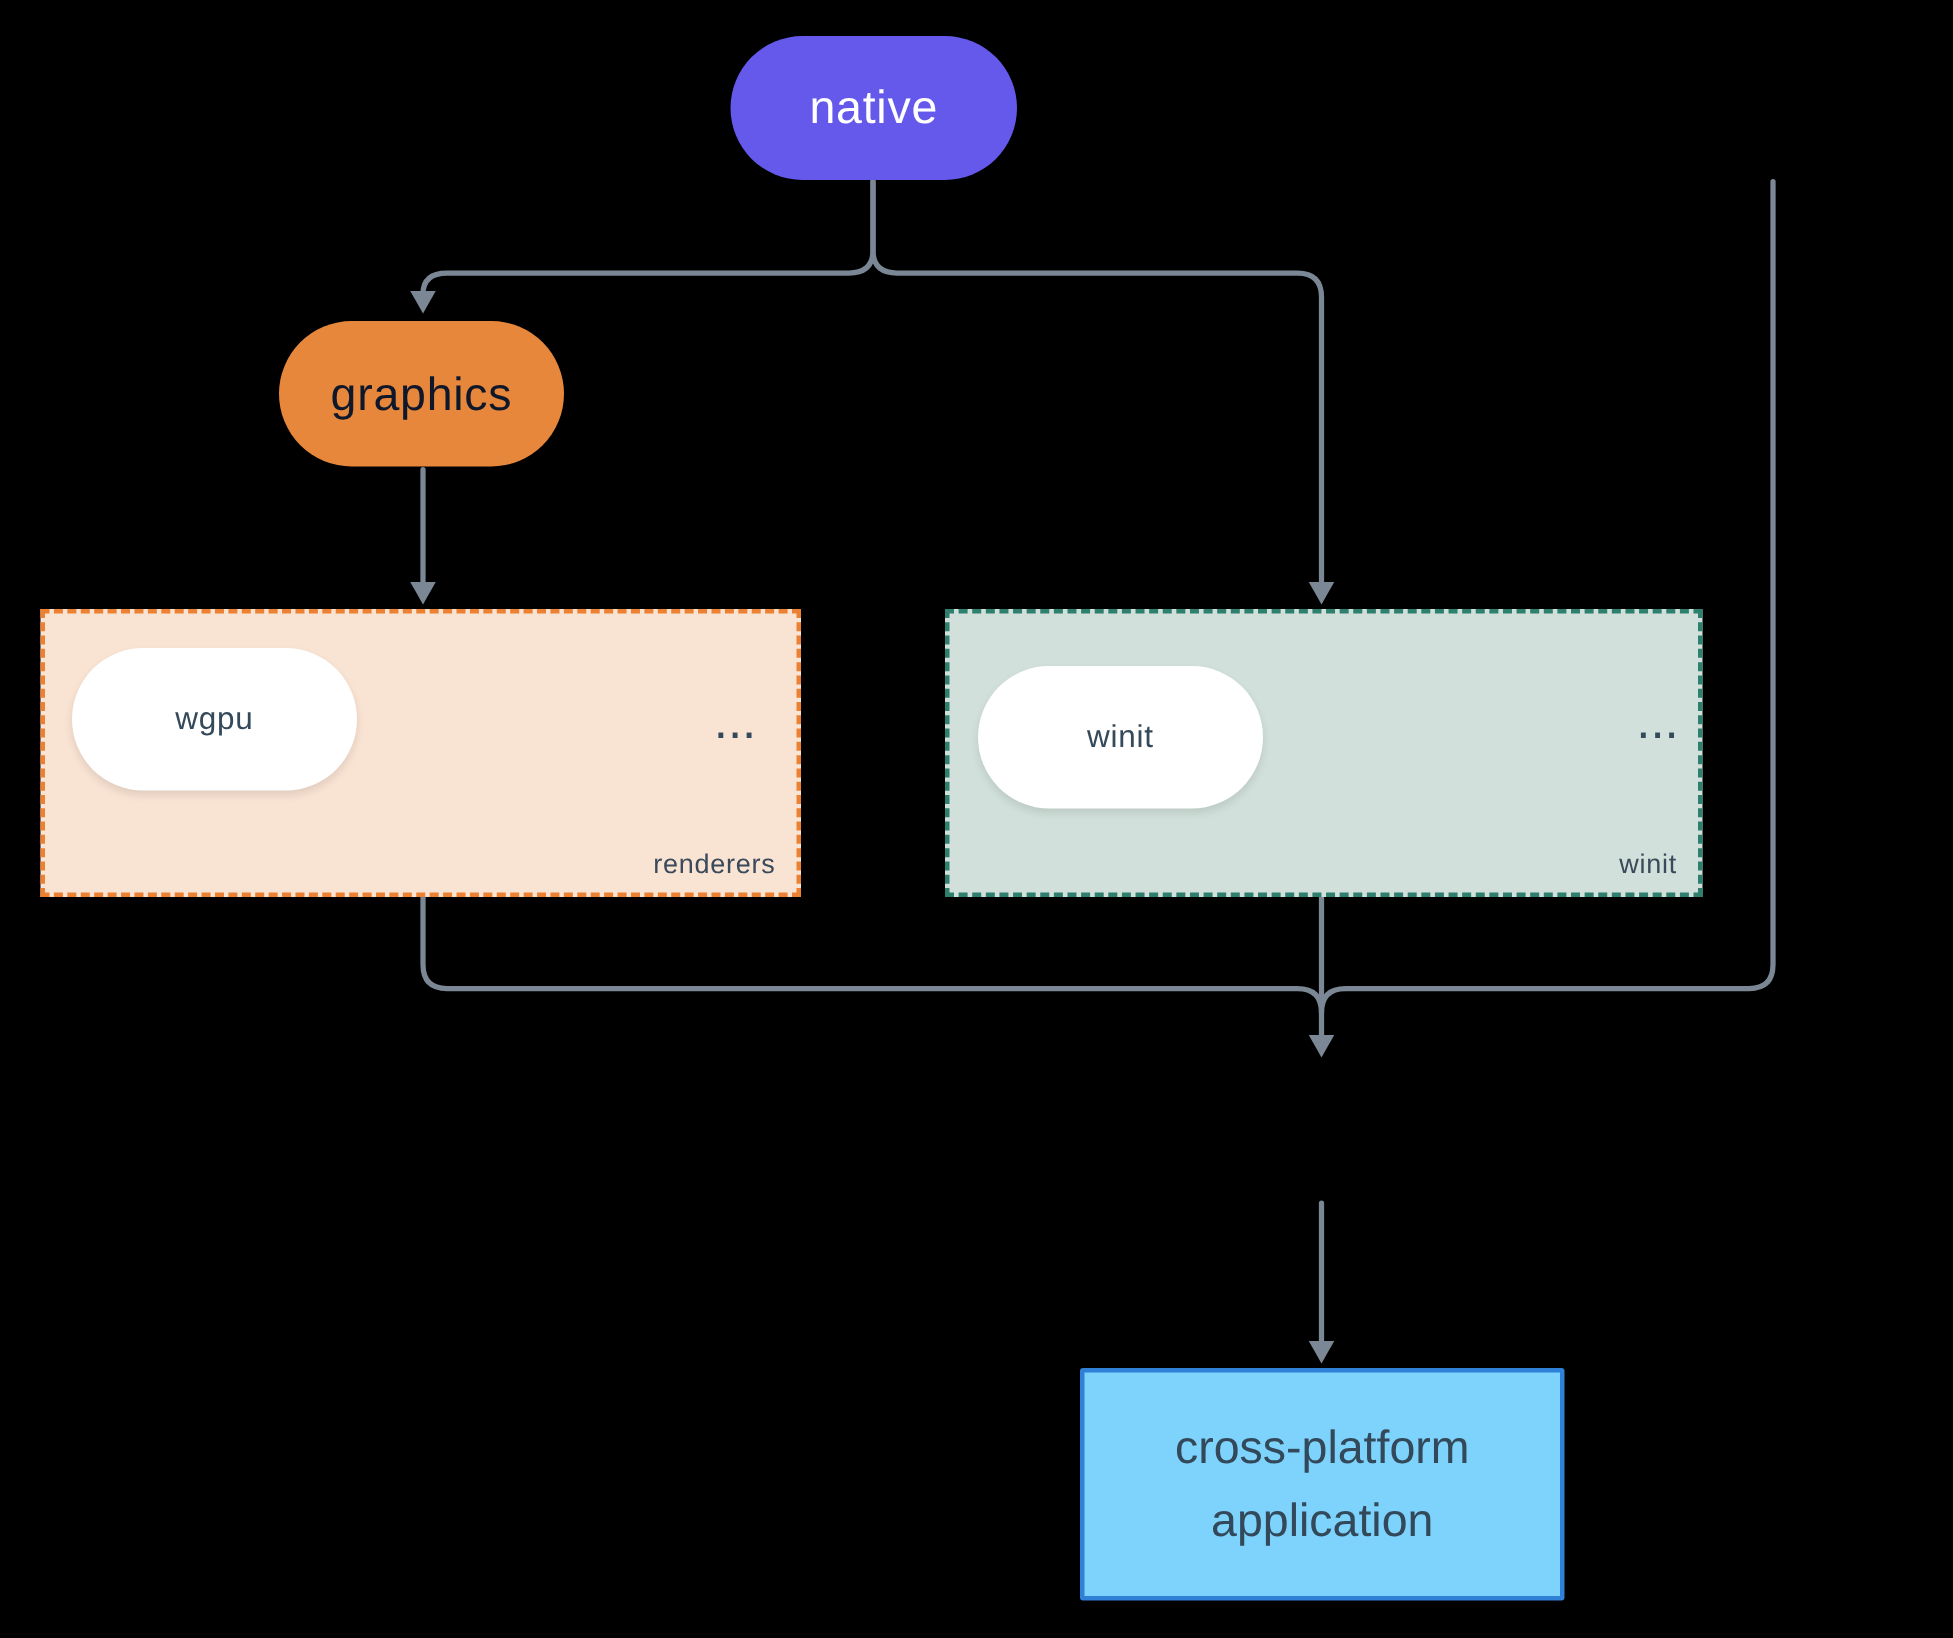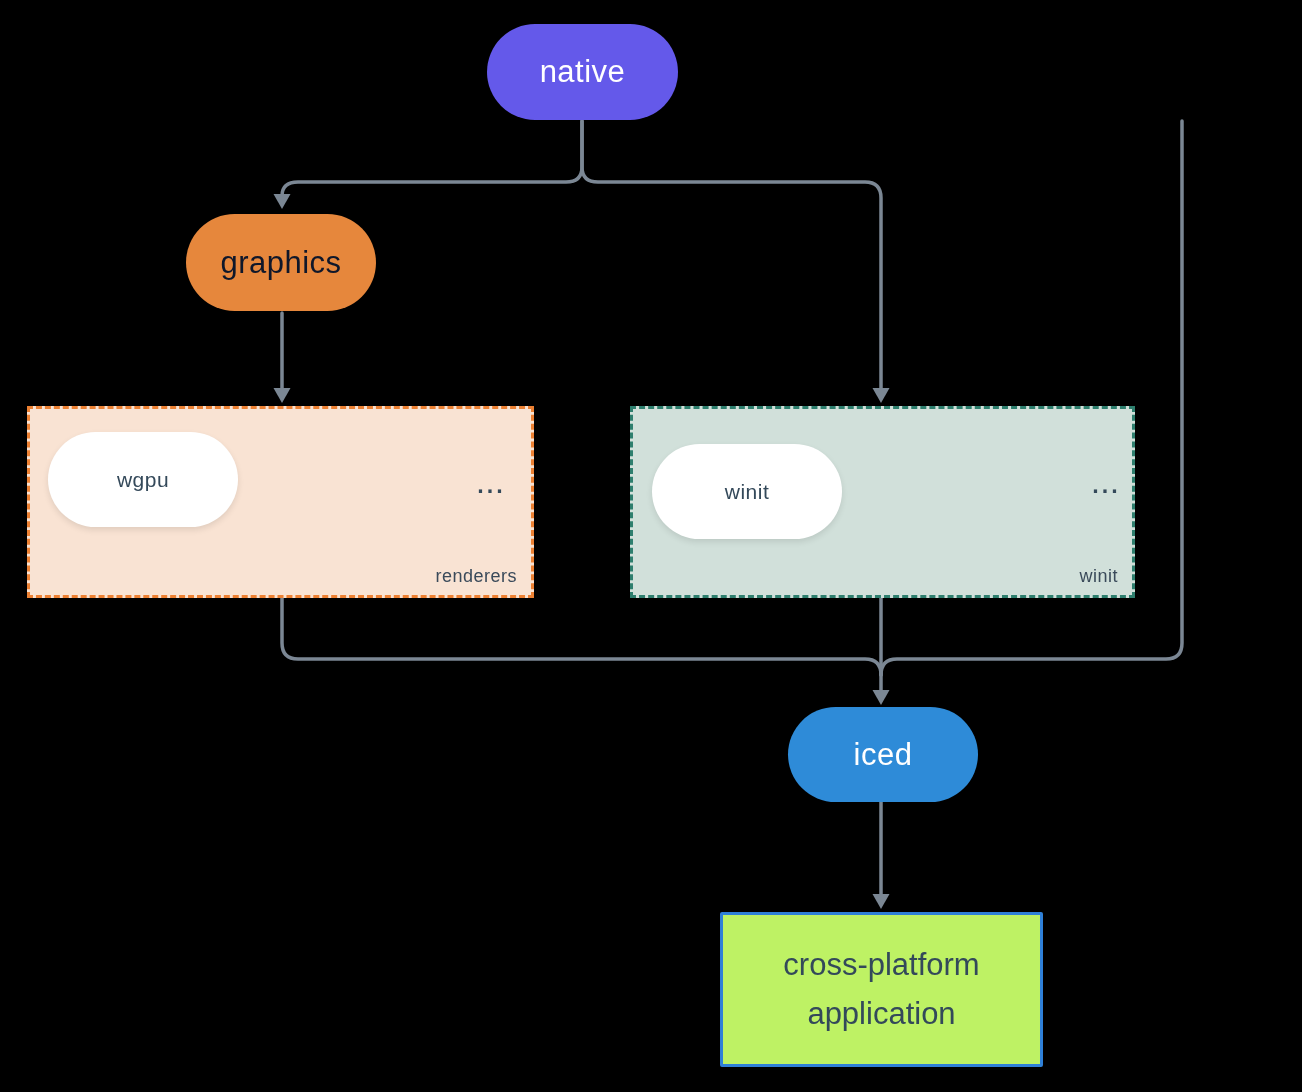--- a/index.html
+++ b/index.html
@@ -78,21 +78,21 @@
     bottom: 8px;
     font-size: 18px;
     color: #3A4A5A;
     letter-spacing: 0.5px;
   }
   #node-app {
     position: absolute;
     left: 720px; top: 912px;
     width: 323px; height: 155px;
     box-sizing: border-box;
-    background: #bef264;
+    background: #7dd3fc;
     border: 3px solid #2F80D7;
     border-radius: 2px;
     display: flex;
     align-items: center;
     justify-content: center;
     text-align: center;
     font-size: 31px;
     line-height: 1.55;
     color: #33495A;
     z-index: 1;
@@ -144,17 +144,16 @@
     <div class="ellipsis">...</div>
     <div class="group-label">renderers</div>
   </div>
 
   <div id="group-shells" class="group-box">
     <div id="pill-winit" class="pill white">winit</div>
     <div class="ellipsis">...</div>
     <div class="group-label">winit</div>
   </div>
 
-  <div id="node-iced" class="pill blue">iced</div>
 
   <div id="node-app">cross-platform application</div>
 
 </div>
 
 </body></html>

